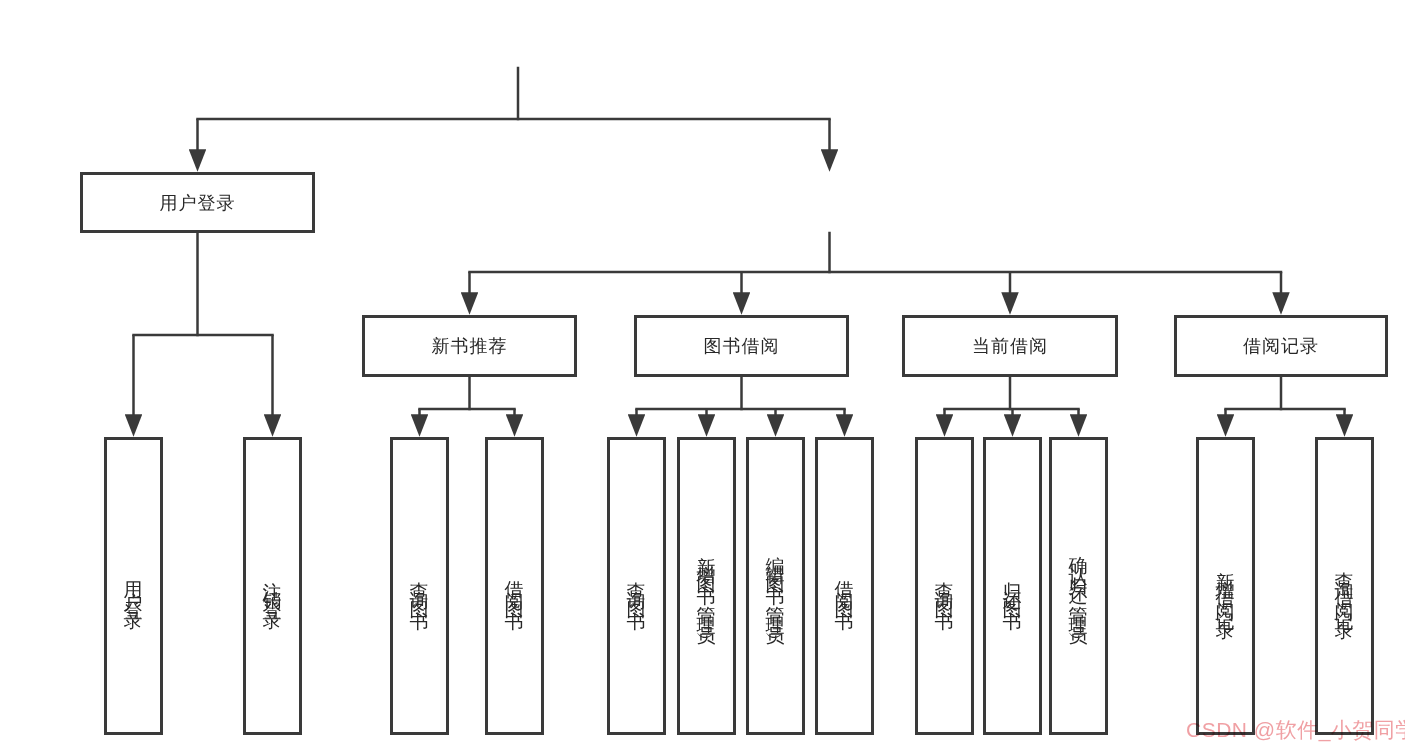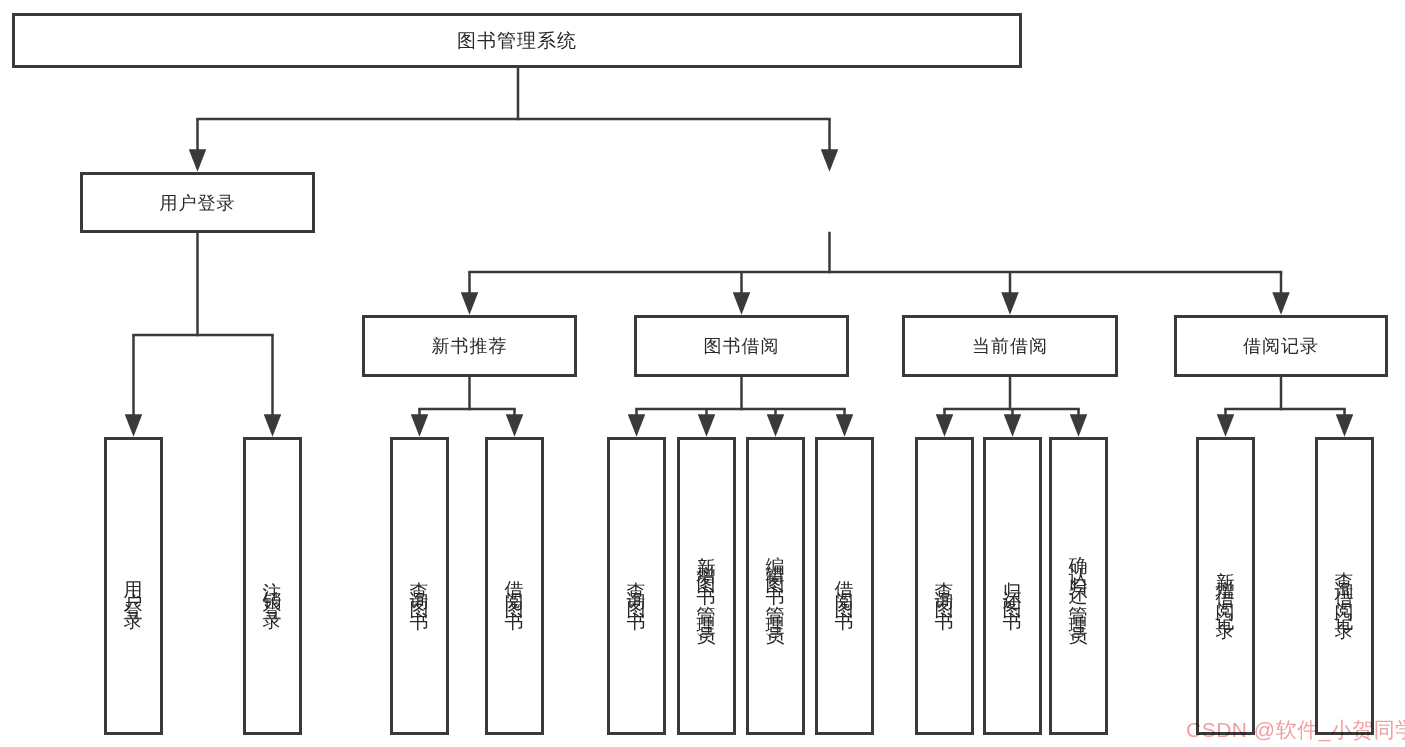--- a/index.html
+++ b/index.html
@@ -130,23 +130,20 @@
       <path d="M1012.5,409 V433" marker-end="url(#arw)" stroke-linecap="butt"></path>
       <path d="M1078.5,409 V433" marker-end="url(#arw)" stroke-linecap="butt"></path>
 
       <path d="M1281,377 V409"></path>
       <path d="M1225.5,409 H1344.5"></path>
       <path d="M1225.5,409 V433" marker-end="url(#arw)" stroke-linecap="butt"></path>
       <path d="M1344.5,409 V433" marker-end="url(#arw)" stroke-linecap="butt"></path>
     </g>
   </svg>
 
-  <div class="node root" id="root">
-    <span>图书管理系统</span>
-  </div>
 
   <div class="node" id="l2-0">
     <span>用户登录</span>
   </div>
 
   <div class="node" id="l3-0">
     <span>新书推荐</span>
   </div>
   <div class="node" id="l3-1">
     <span>图书借阅</span>

